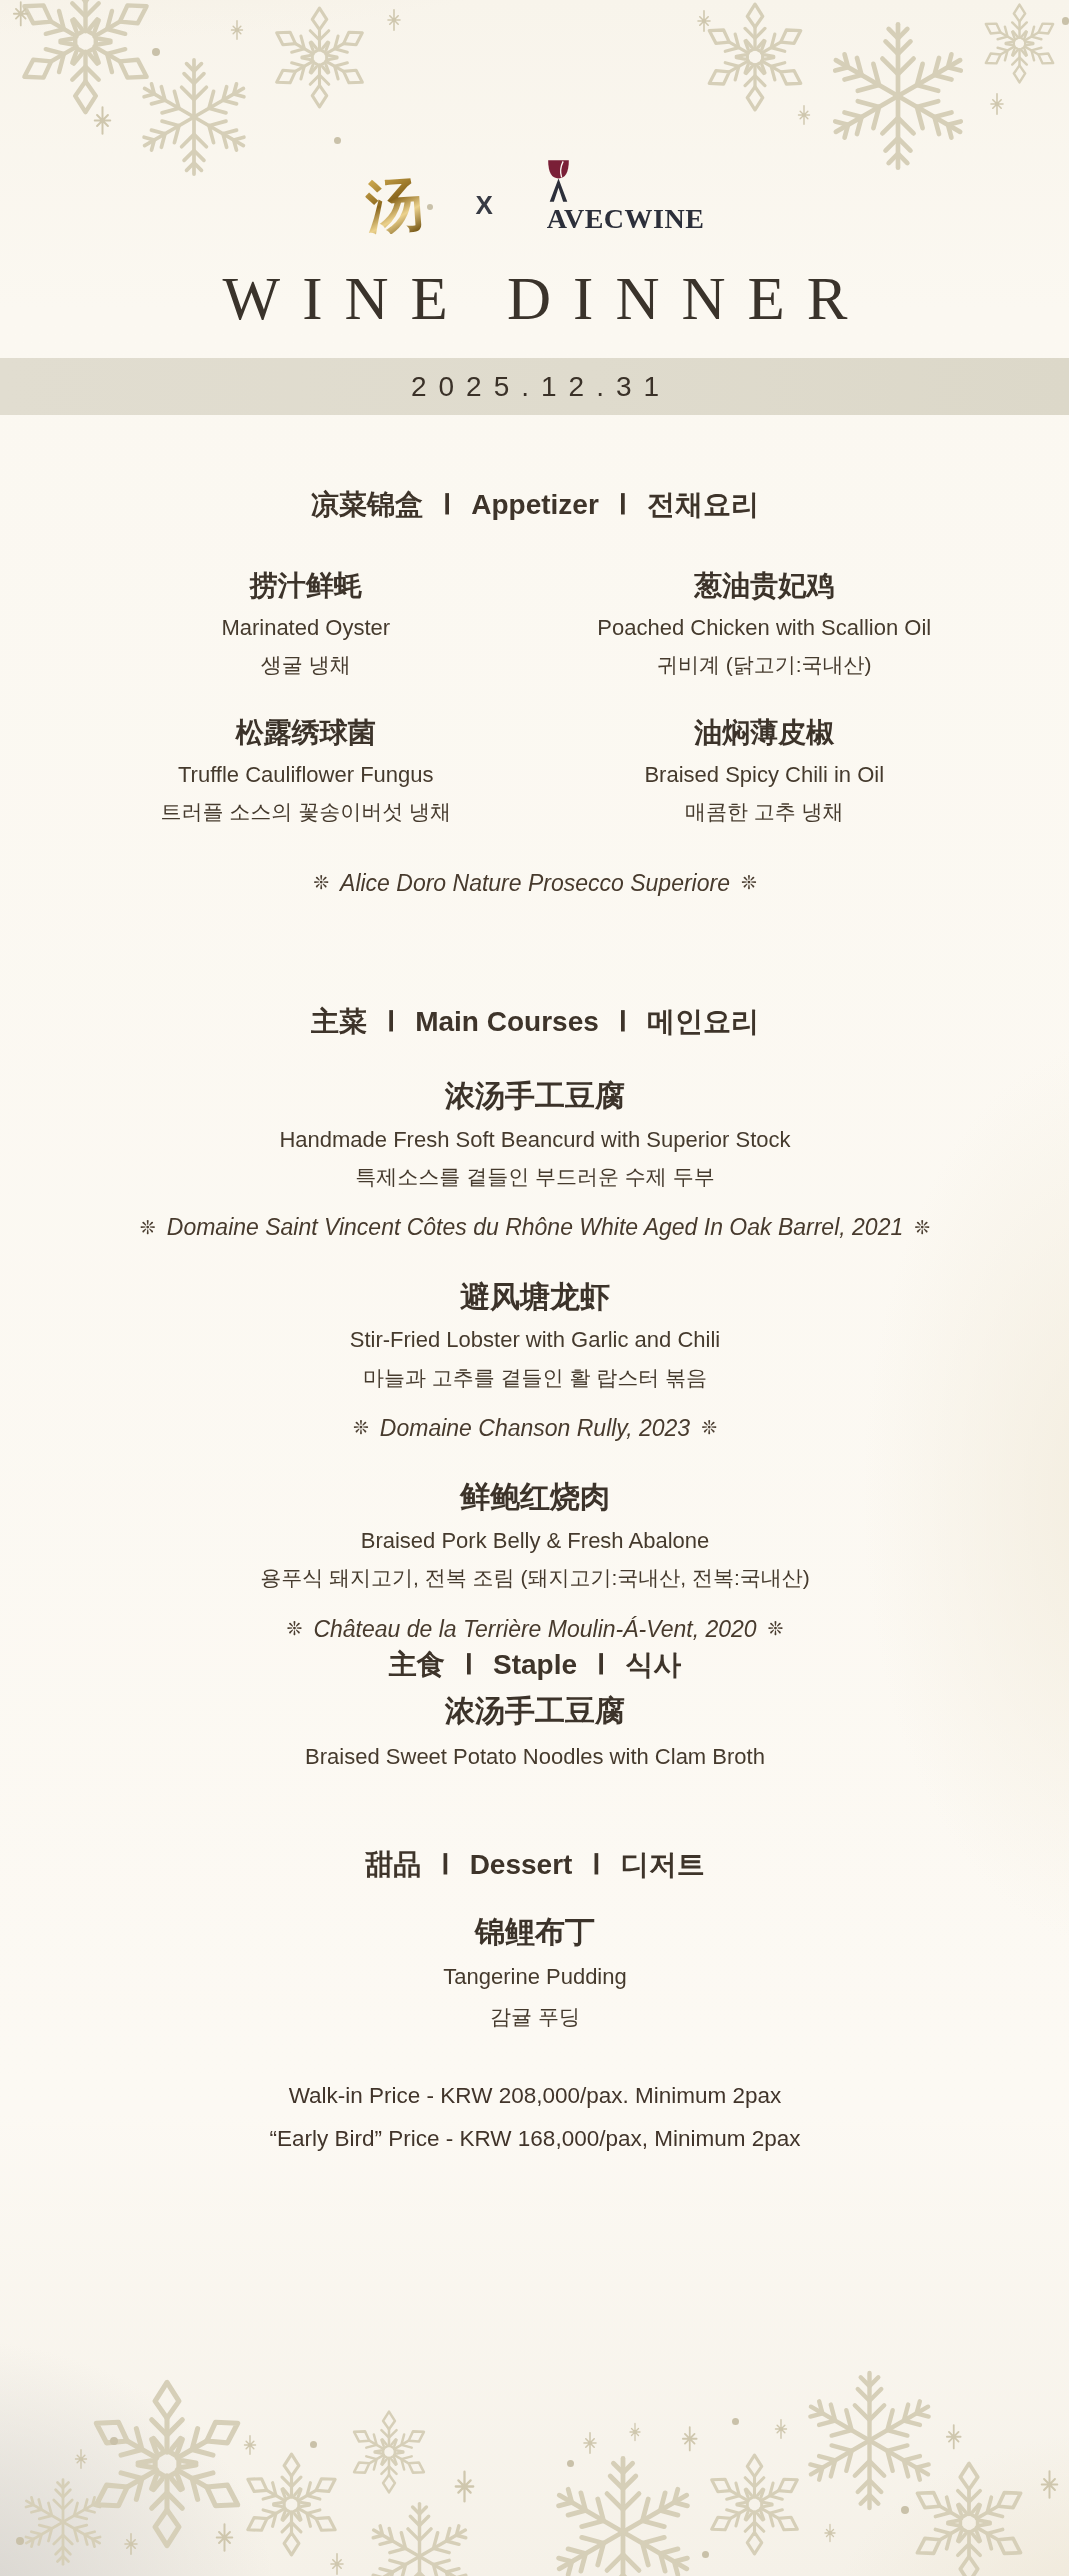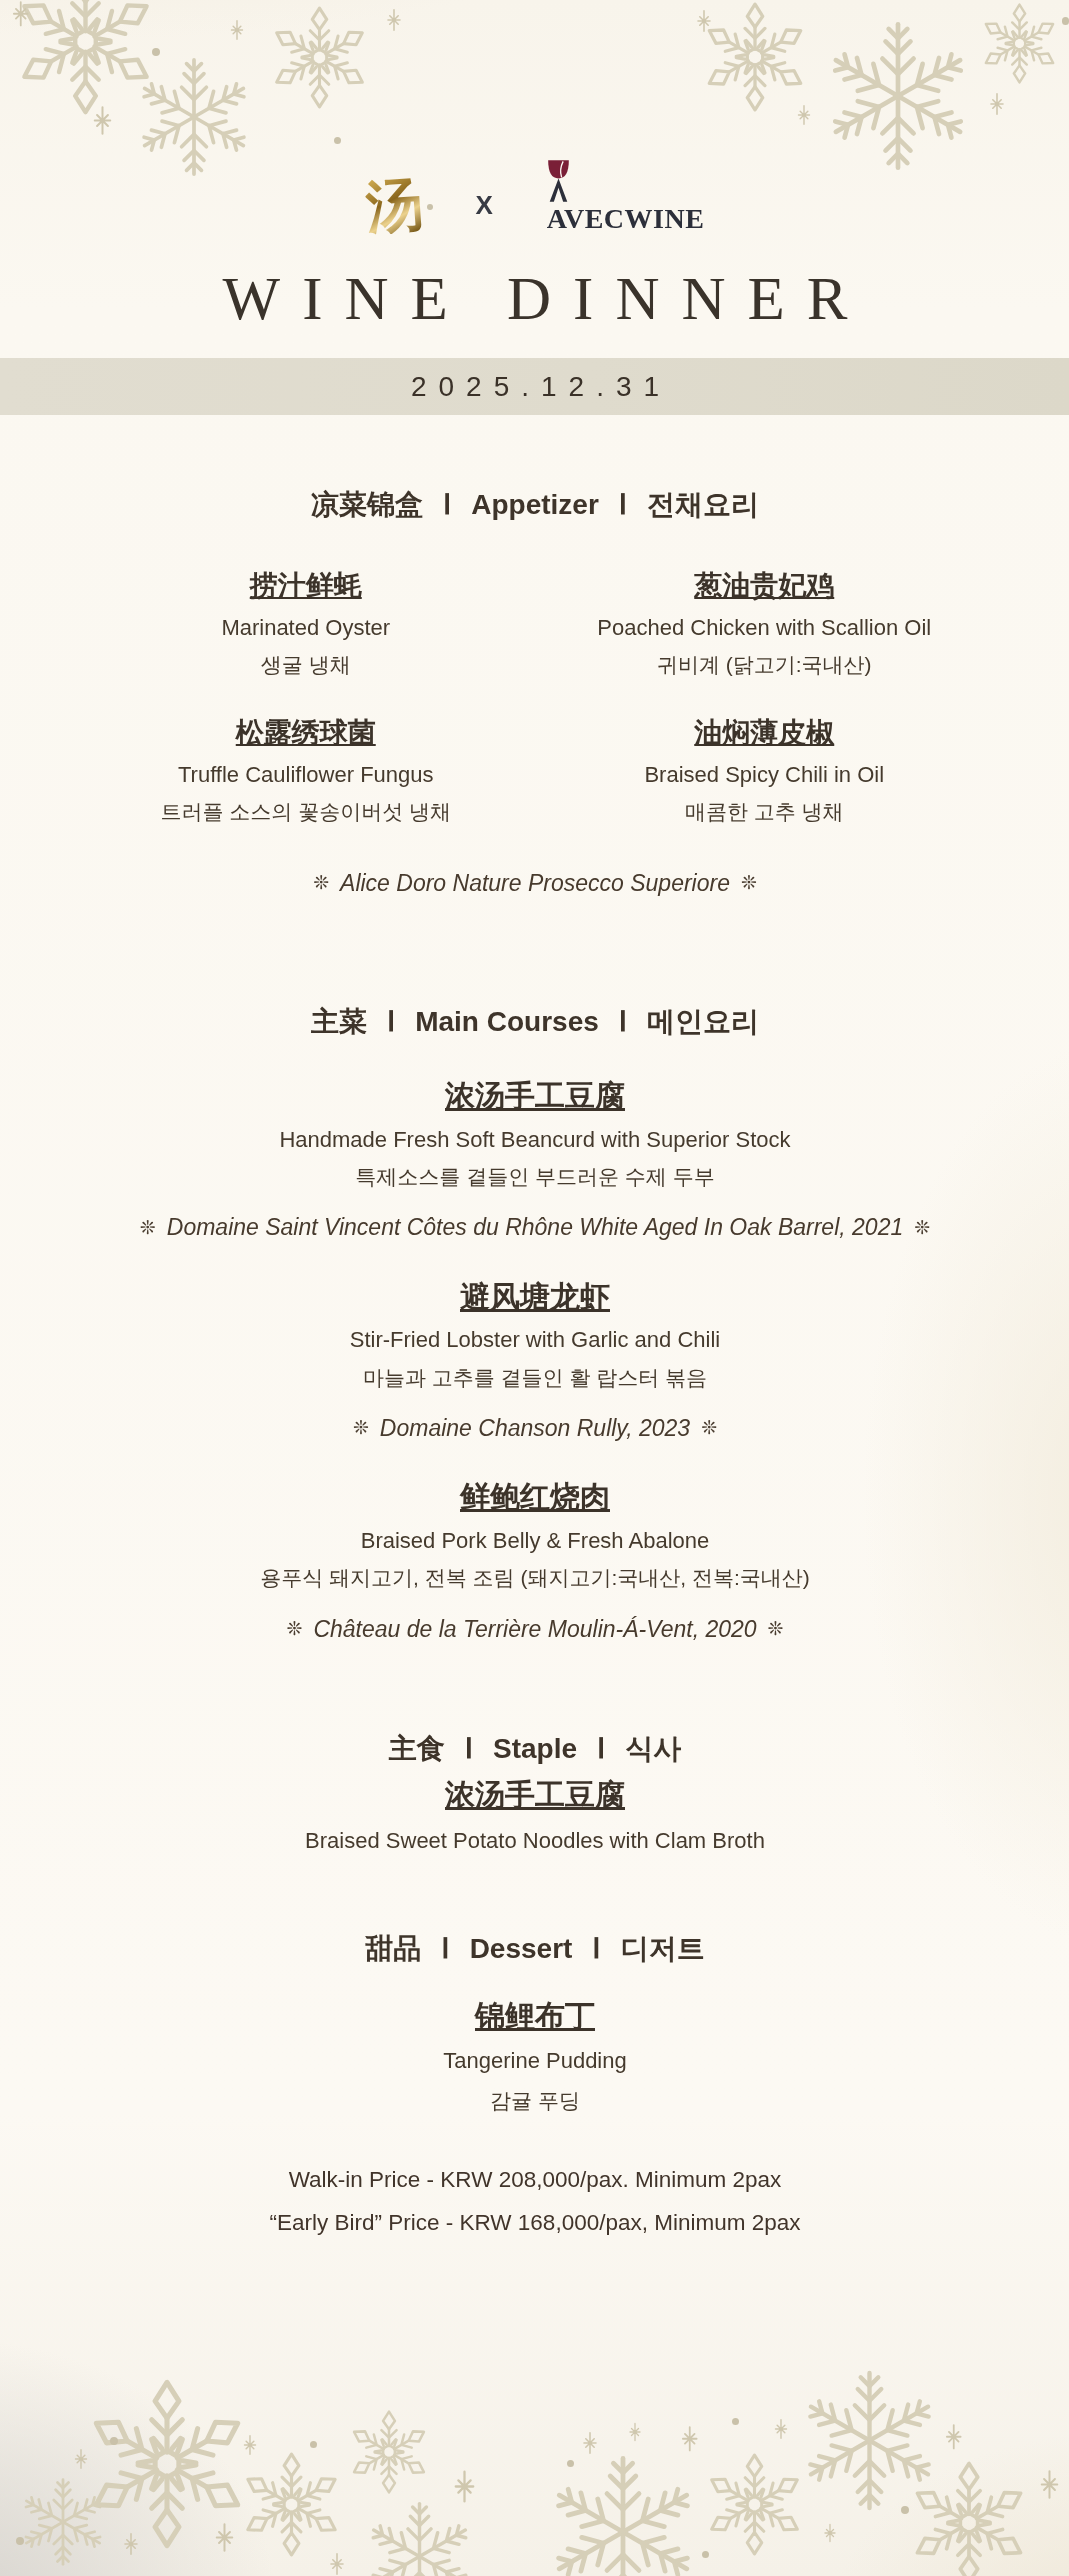--- a/index.html
+++ b/index.html
@@ -54,26 +54,26 @@
   .sec-appetizer{margin-top:70px;}
   .app-grid{margin:42px auto 0;width:917px;display:grid;grid-template-columns:1fr 1fr;row-gap:33px;}
   .dish-zh{font-size:28px;font-weight:bold;line-height:1.35;margin-bottom:5.5px;color:#3c332a;}
   .dish-en{font-size:22px;line-height:1.45;color:#453a2d;margin-bottom:1.8px;}
   .dish-ko{font-size:21px;line-height:1.5;color:#453a2d;}
   .wine{margin-top:40px;font-size:23px;font-style:italic;color:#473a2d;line-height:1.35;}
   .wine .wmark{font-style:normal;font-size:19px;margin:0 11px;position:relative;top:-1.8px;color:#4a3d30;}
   .sec-mains{margin-top:103px;}
   .sec-mains .sec-header{margin-bottom:35px;}
   .dish{margin-top:33px;}
-  .dish .dish-zh{font-size:30px;margin-bottom:7.3px;text-decoration:underline;}
+  .dish .dish-zh{font-size:30px;margin-bottom:7.3px;}
   .dish .dish-en{margin-bottom:5.5px;}
   .dish-wine{margin-top:20px;}
   .app-grid .dish{margin-top:0;}
   .app-grid .dish-zh{font-size:28px;}
-  .sec-staple{margin-top:84px;}
+  .sec-staple{}
   .sec-staple .dish{margin-top:7.3px;}
   .sec-staple .dish-zh{margin-bottom:9.2px;}
   .sec-staple .dish-en{margin-bottom:13px;}
   .sec-dessert{margin-top:72px;}
   .sec-dessert .dish{margin-top:27.5px;}
   .sec-dessert .dish-zh{margin-bottom:9.2px;}
   .sec-dessert .dish-en{margin-bottom:7.3px;}
   .pricing{margin-top:42px;font-size:22.5px;color:#41342a;line-height:1.92;}
 </style>
 </head>

